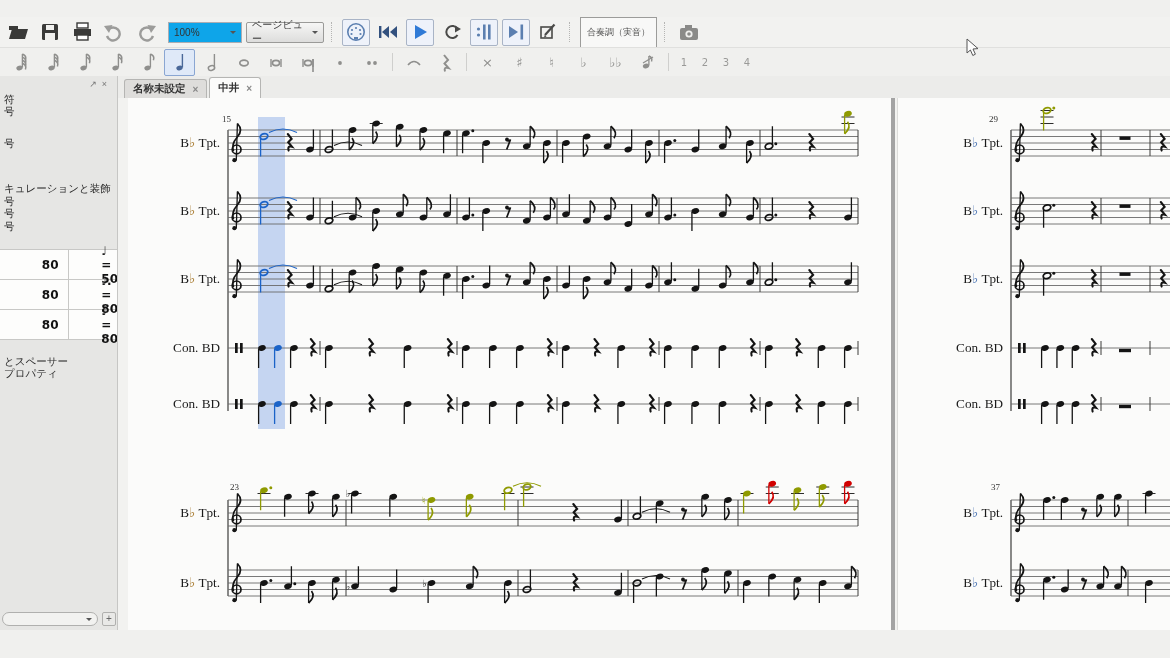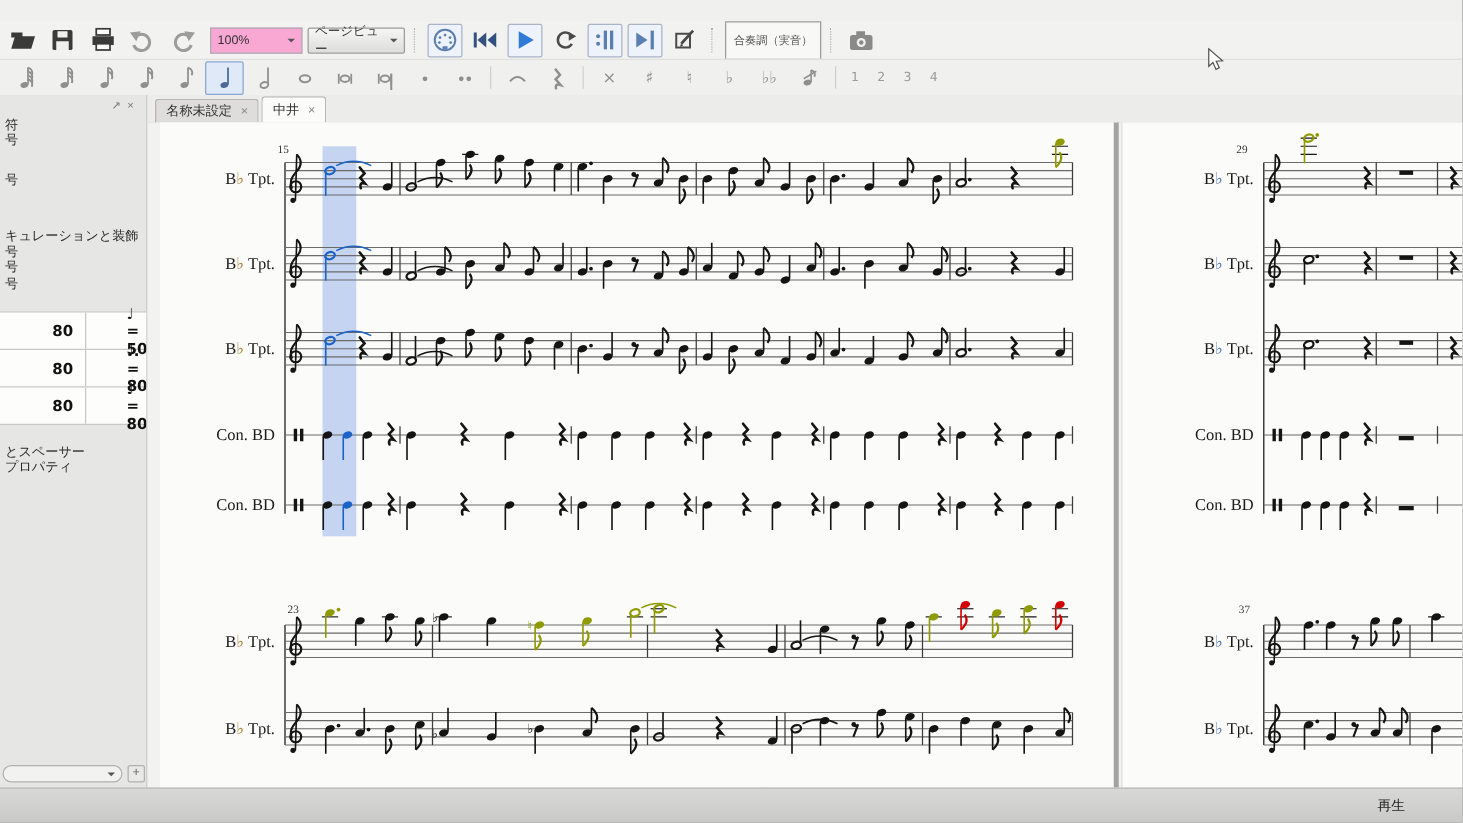--- a/index.html
+++ b/index.html
@@ -8,21 +8,21 @@
   
   .menubar{position:absolute;left:0;top:0;width:100%;height:17px;background:#f2f2f0;
            display:flex;align-items:center;padding-left:25px;box-sizing:border-box;}
   .menu-item{font-size:10.5px;color:#333;padding:1px 8px;cursor:default;}
   
   .toolbar1{position:absolute;left:0;top:17px;width:100%;height:30px;background:#f2f2f0;
             display:flex;align-items:center;gap:4px;padding-left:4px;box-sizing:border-box;}
   .tb{width:26px;height:25px;display:flex;align-items:center;justify-content:center;
       border:1px solid transparent;border-radius:2px;}
   .tb.box{border-color:#a9b4c6;background:#eef2fa;}
-  .dd{height:19px;border:1px solid #abadb3;background:#f9a8d4;font-size:10px;display:flex;
+  .dd{height:19px;border:1px solid #abadb3;background:#0ea5e9;font-size:10px;display:flex;
       align-items:center;padding:0 5px;gap:6px;color:#333;}
   .dd.btn{background:linear-gradient(#f6f6f5,#dddddc);border-color:#9a9a98;border-radius:2px;}
   .chev{width:0;height:0;border:3.5px solid transparent;border-top-color:#555;margin-top:4px;}
   .grip{width:3px;height:20px;border-left:1px dotted #b5b5b3;margin:0 3px;}
   .cp-field{height:15px;border:1px solid #9c9c9a;background:#f8f8f7;font-size:9px;color:#555;
             display:flex;align-items:center;padding:7px 6px;}
   
   .toolbar2{position:absolute;left:0;top:47px;width:100%;height:29px;background:#f0f0ee;
             border-top:1px solid #e0e0de;display:flex;align-items:center;gap:1px;
             padding-left:4px;box-sizing:border-box;}
@@ -45,21 +45,21 @@
   .tempo-cell.r{flex:1;}
   .pal-combo{position:absolute;left:2px;top:536px;width:96px;height:14px;border:1px solid #b0b0ae;
              border-radius:7px;background:#f2f2f0;display:flex;align-items:center;
              justify-content:flex-end;padding-right:5px;box-sizing:border-box;}
   .pal-add{position:absolute;left:102px;top:536px;width:14px;height:14px;border:1px solid #b0b0ae;
            background:#e9e9e7;font-size:10px;line-height:12px;text-align:center;color:#666;
            border-radius:2px;box-sizing:border-box;}
   
   .content{position:absolute;left:118px;top:0;right:0;height:554px;}
   .tabbar{position:absolute;left:0;top:0;right:0;height:22px;background:#ececea;
-          border-bottom:1px solid #c6c6c4;display:flex;align-items:flex-end;padding-left:6px;}
+          border-bottom:1px solid #c6c6c4;display:flex;align-items:flex-end;padding-left:6px;font-weight:bold;}
   .tab{display:flex;align-items:center;gap:7px;height:18px;padding:0 8px;font-size:10.5px;
        border:1px solid #b5b5b3;border-bottom:none;border-radius:3px 3px 0 0;background:#dedddb;
        color:#333;margin-right:2px;}
   .tab.active{background:#fbfbfa;height:20px;}
   .tab-close{color:#888;font-size:10px;}
   .canvas{position:absolute;left:0;top:22px;right:0;height:532px;background:#f2f2f0;}
   .page{position:absolute;top:0;background:#fbfbfa;}
   .page1{border-right:4px solid #a3a3a3;}
   .page2{border-left:1px solid #dcdcda;}
   
@@ -1556,22 +1556,19 @@
               </g>
               <g>
                 <ellipse cx="251" cy="485" rx="3.9" ry="2.8" transform="rotate(-18 251 485)" fill="#141414" stroke="#141414" stroke-width="0"></ellipse>
                 <line x1="247.6" y1="486" x2="247.6" y2="505" stroke="#141414" stroke-width="1.3"></line>
               </g>
             </svg></div>
         </div>
     </div>
   </div>
 
-  <div class="statusbar">
-    <span>再生</span>
-  </div>
 
   <div class="cursor">
     <svg width="18" height="20">
         <polygon points="1,1 1,15 4.4,12 6.8,17.5 9.4,16.2 7,11 12,10.6" fill="#fdfdfd" stroke="#555" stroke-width="1"></polygon>
       </svg>
   </div>
 </div>
 
 </body></html>

